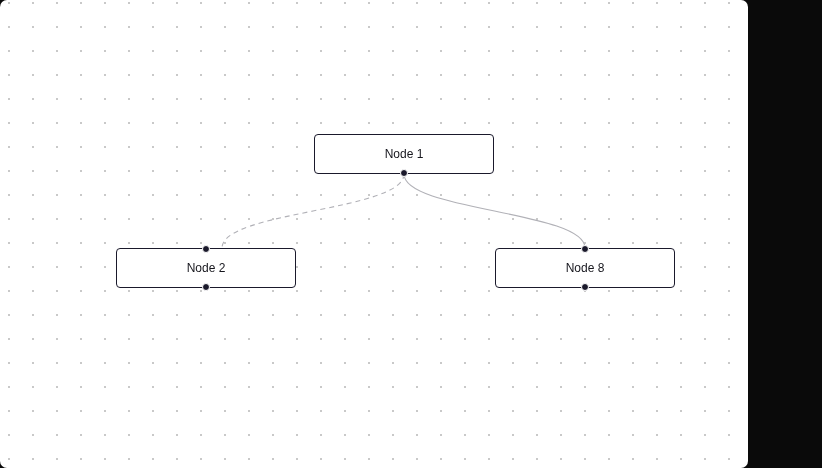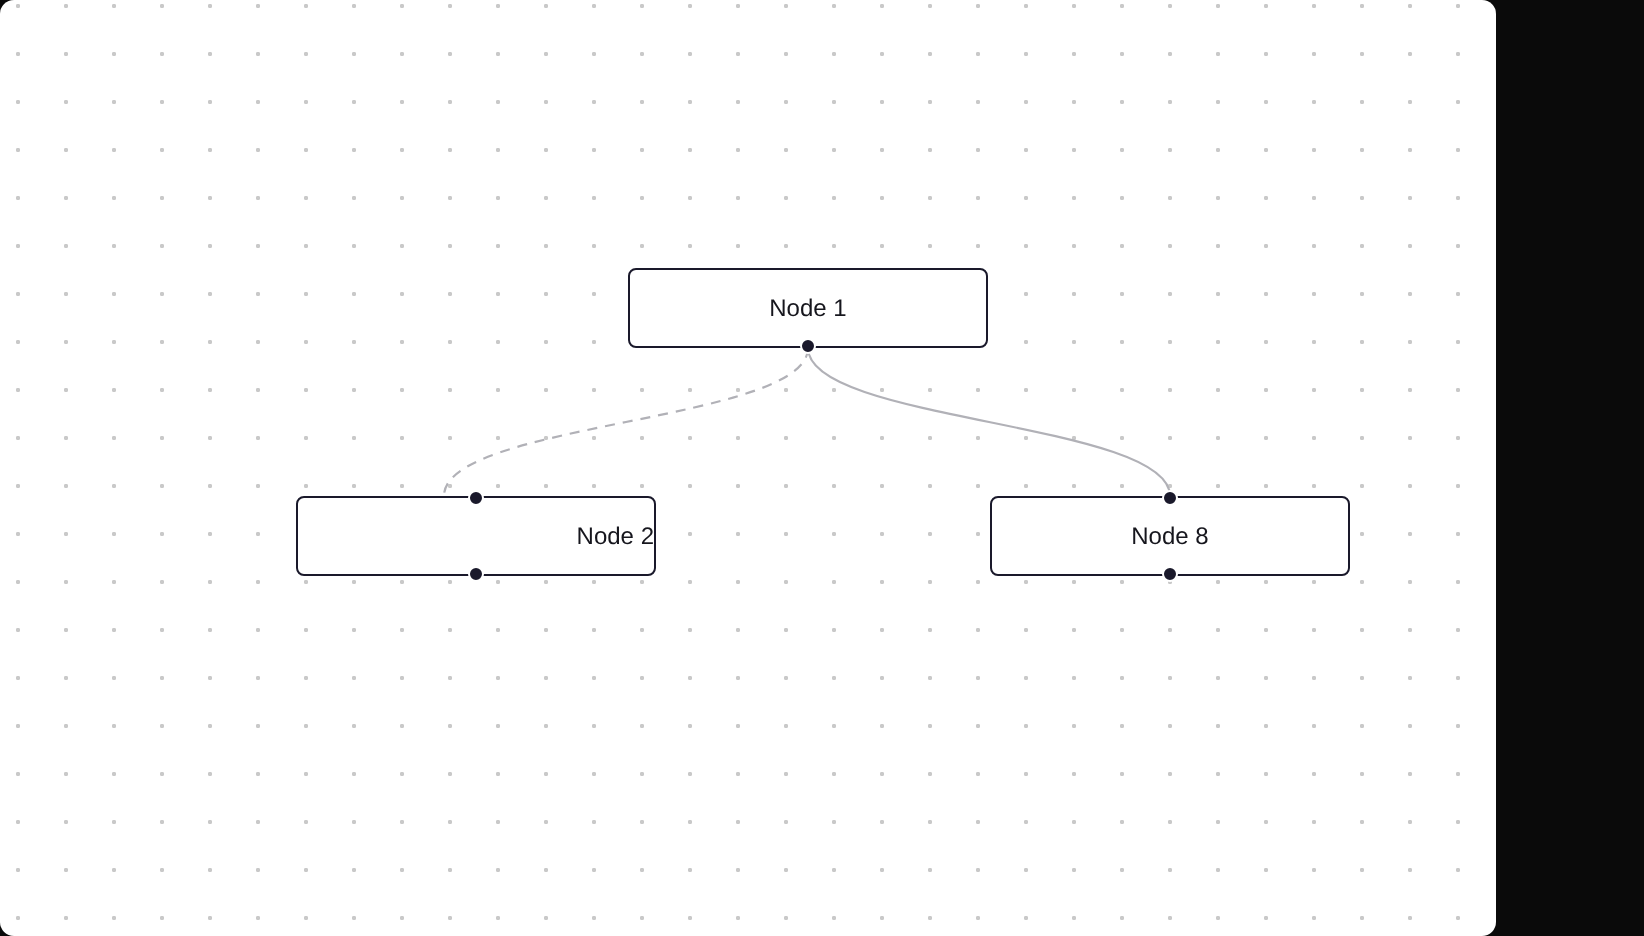--- a/index.html
+++ b/index.html
@@ -64,21 +64,21 @@
 <div class="viewport">
   <svg class="edge-layer" width="822" height="468" viewBox="0 0 822 468" xmlns="http://www.w3.org/2000/svg">
       <path d="M 404,174 C 404,211 222,211 222,248" fill="none" stroke="#b1b1b7" stroke-width="1.1" stroke-dasharray="5 4"></path>
       <path d="M 404,174 C 404,211 585,211 585,248" fill="none" stroke="#b1b1b7" stroke-width="1.1"></path>
     </svg>
   <div class="node-layer">
       <div class="node" style="left: 314px; top: 134px; width: 180px; height: 40px;">
         <span>Node 1</span>
         <div class="handle bottom"></div>
       </div>
-      <div class="node" style="left: 148px; top: 248px; width: 180px; height: 40px; justify-content: flex-end;">
+      <div class="node" style="left: 116px; top: 248px; width: 180px; height: 40px;">
         <span>Node 2</span>
         <div class="handle top"></div>
         <div class="handle bottom"></div>
       </div>
       <div class="node" style="left: 495px; top: 248px; width: 180px; height: 40px;">
         <span>Node 8</span>
         <div class="handle top"></div>
         <div class="handle bottom"></div>
       </div>
     </div>

